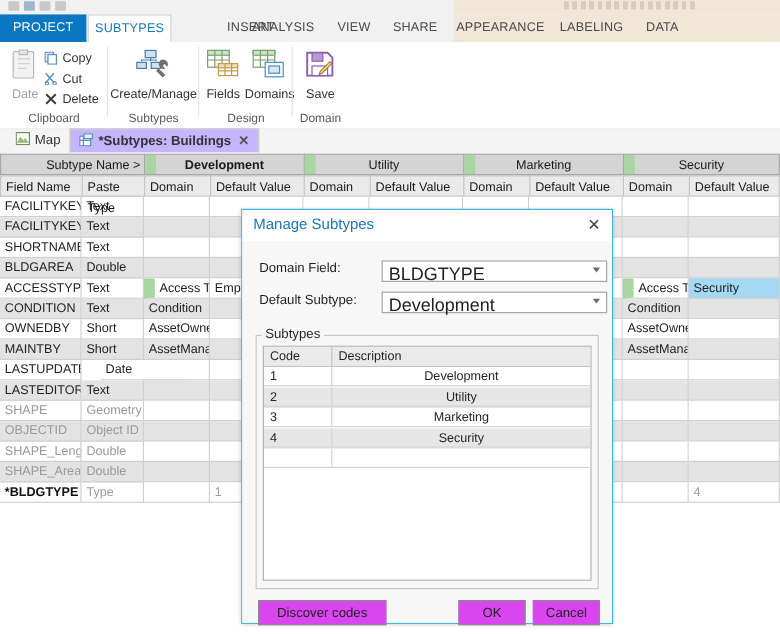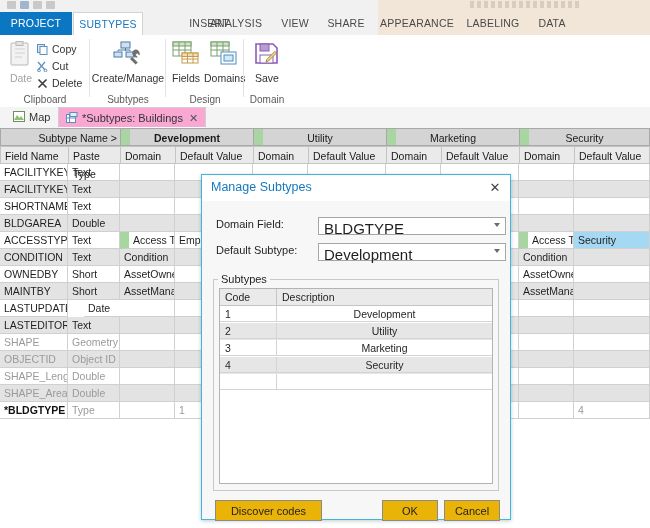--- a/index.html
+++ b/index.html
@@ -39,21 +39,21 @@
   .ritem{position:absolute;text-align:center;cursor:default;}
   .ritem .cap{display:block;font-size:10.5px;color:#333;margin-top:1px;white-space:nowrap;}
   .smallcmd{position:absolute;font-size:10.5px;color:#333;white-space:nowrap;cursor:default;}
   .smallcmd .gi{display:inline-block;width:13px;vertical-align:-2px;margin-right:3px;text-align:center;}
 
   
   .doctabs{position:absolute;left:0;top:107px;width:650px;height:21px;background:#f4f4f4;
            border-bottom:1px solid #cfcfcf;}
   .doctab{position:absolute;top:0;height:21px;line-height:21px;font-size:11px;color:#333;
           padding:0 7px;white-space:nowrap;cursor:default;box-sizing:border-box;}
-  .doctab.sel{background:#f9a8d4;border:1px solid #cfcfcf;border-bottom:1px solid #ffffff;}
+  .doctab.sel{background:#c4b5fd;border:1px solid #cfcfcf;border-bottom:1px solid #ffffff;font-weight:bold;}
   .doctab .tico{display:inline-block;width:12px;height:11px;vertical-align:-1px;margin-right:4px;}
   .doctab .x{margin-left:6px;color:#555;font-size:11px;}
 
   
   .grid{position:absolute;left:0;top:128px;width:650px;height:400px;background:#ffffff;overflow:hidden;}
   .hdr1{position:absolute;left:0;top:0;height:18px;}
   .hdr1 .cell{position:absolute;top:0;height:18px;line-height:18px;box-sizing:border-box;
               background:#d4d4d4;border:1px solid #a8a8a8;border-right:none;text-align:center;
               font-size:10.5px;color:#1a1a1a;cursor:default;}
   .hdr1 .cell.last{border-right:1px solid #a8a8a8;}
@@ -113,21 +113,21 @@
   .stgrid .gr.odd{background:#ffffff;}
   .stgrid .gr.even{background:#e6e6e6;}
   .stgrid .gr .code{position:absolute;left:0;top:0;width:56px;height:16px;line-height:16px;
                     padding-left:5px;font-size:10.5px;box-sizing:border-box;
                     border-bottom:1px solid #d4d4d4;}
   .stgrid .gr .desc{position:absolute;left:56px;top:0;right:0;height:16px;line-height:16px;
                     font-size:10.5px;text-align:center;box-sizing:border-box;
                     border-left:1px solid #d4d4d4;border-bottom:1px solid #d4d4d4;}
   .stgrid .gr.blank .code,.stgrid .gr.blank .desc{border-bottom:1px solid #d4d4d4;}
 
-  .btn{position:absolute;height:21px;line-height:20px;text-align:center;background:#eab308;
+  .btn{position:absolute;height:21px;line-height:20px;text-align:center;background:#d946ef;
        border:1px solid #8a8a8a;box-sizing:border-box;font-size:11px;color:#1f1f1f;cursor:pointer;}
 </style>
 </head>
 <body>
 
 <div class="app">
 
   <div class="topstrip">
     <div class="tintzone"></div>
     <div class="qat">

